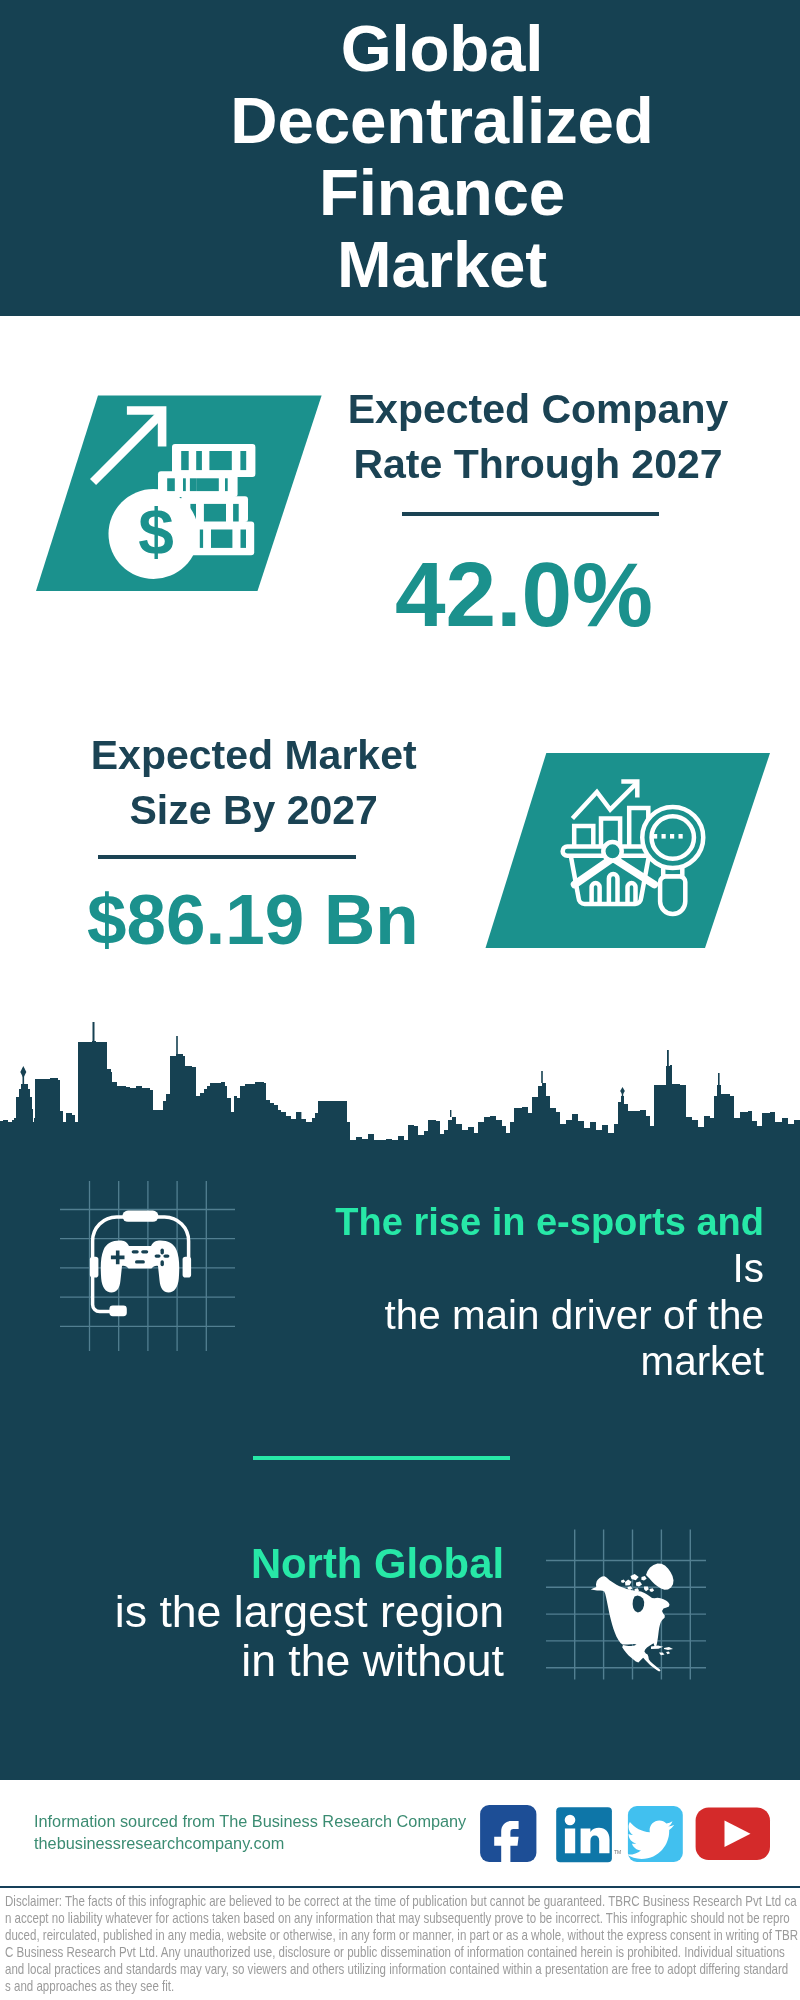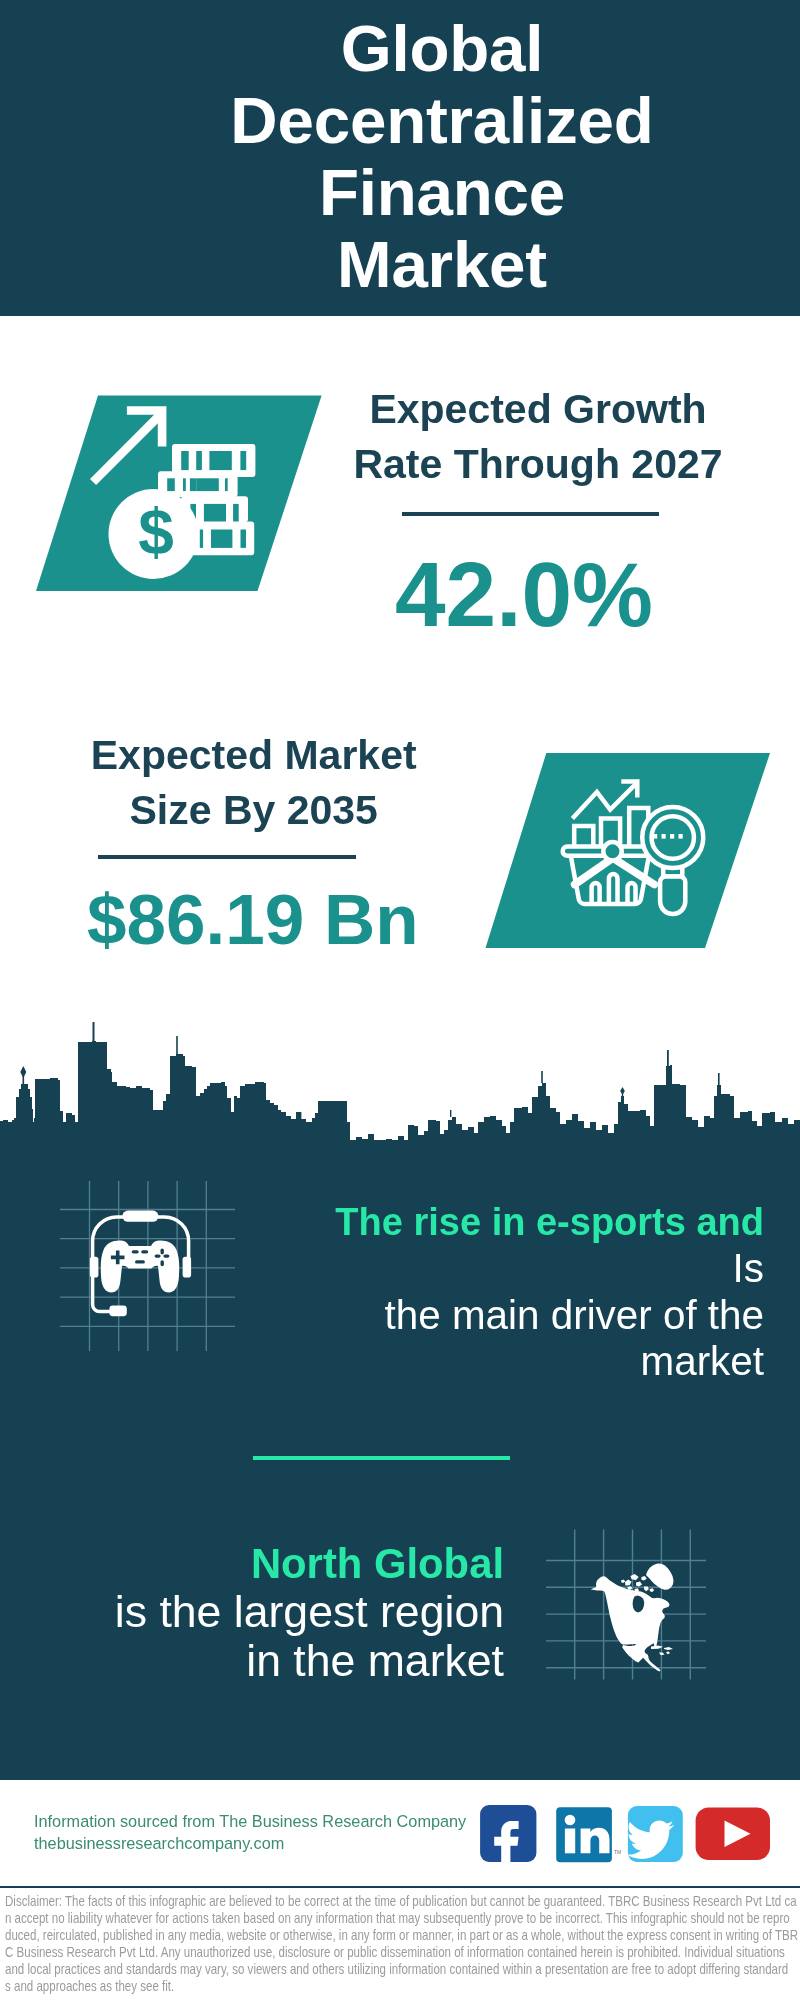--- a/index.html
+++ b/index.html
@@ -84,31 +84,31 @@
         <rect x="211" y="529.5" width="21.4" height="18.4"></rect>
         <rect x="240.5" y="529.5" width="5.5" height="18.4"></rect>
       </g>
     </g>
     <circle cx="153.5" cy="534" r="45" fill="#ffffff"></circle>
     <text x="156" y="554" fill="#1b918d" font-family="Liberation Sans, sans-serif" font-weight="bold" font-size="64" text-anchor="middle">$</text>
   </svg>
 
   <div class="stat-text" style="left:338px;top:381.5px;width:400px;">
     <div class="stat-head">
-        <div>Expected Growth</div>
+        <div>Expected Company</div>
         <div>Rate Through 2027</div>
       </div>
     <div class="rule" style="position:absolute;left:64px;top:130.5px;width:257px;"></div>
     <div class="stat-value" style="position:absolute;left:-14px;top:167px;width:400px;font-size:91px;line-height:91px;">42.0%</div>
   </div>
 
   <div class="stat-text" style="left:53.7px;top:727.5px;width:400px;">
     <div class="stat-head">
         <div>Expected Market</div>
-        <div>Size By 2035</div>
+        <div>Size By 2027</div>
       </div>
     <div class="rule" style="position:absolute;left:44.3px;top:127.5px;width:258.4px;"></div>
     <div class="stat-value" style="position:absolute;left:-0.9px;top:156px;width:400px;font-size:71px;line-height:71px;">$86.19 Bn</div>
   </div>
 
   <svg class="tilesvg" style="position:absolute;left:480px;top:746px;width:300px;height:210px;" viewBox="480 746 300 210">
     <polygon points="546.3,753.1 770,753.1 705,948 485.5,948" fill="#1b918d"></polygon>
     <g fill="none" stroke="#ffffff" stroke-width="4.5" stroke-linejoin="miter" stroke-linecap="butt">
 
       <path d="M572.4 818.6 L596.9 792 L610.2 809.5 L636.6 783.1"></path>
@@ -197,21 +197,21 @@
         <div>the main driver of the</div>
         <div>market</div>
       </div>
   </div>
   <div class="green-rule" style="left:253px;top:1456px;width:257px;"></div>
 
   <div class="dk-text" style="left:4px;top:1540px;width:500px;font-size:44.6px;line-height:48.4px;">
     <div class="hl" style="font-size:41.8px;">North Global</div>
     <div>
         <div>is the largest region</div>
-        <div>in the market</div>
+        <div>in the without</div>
       </div>
   </div>
   <svg style="position:absolute;left:540px;top:1524px;width:170px;height:160px;" viewBox="540 1524 170 160">
     <g stroke="#527f91" stroke-width="1.4">
       <path d="M574.7,1529.6 v150 M603.6,1529.6 v150 M632.5,1529.6 v150 M661.4,1529.6 v150 M690.3,1529.6 v150"></path>
       <path d="M546,1560.5 h160 M546,1587.3 h160 M546,1614.1 h160 M546,1640.9 h160 M546,1667.7 h160"></path>
     </g>
   </svg>
 
   <svg style="position:absolute;left:580px;top:1555px;width:104px;height:125px;" viewBox="580 1555 104 125">

